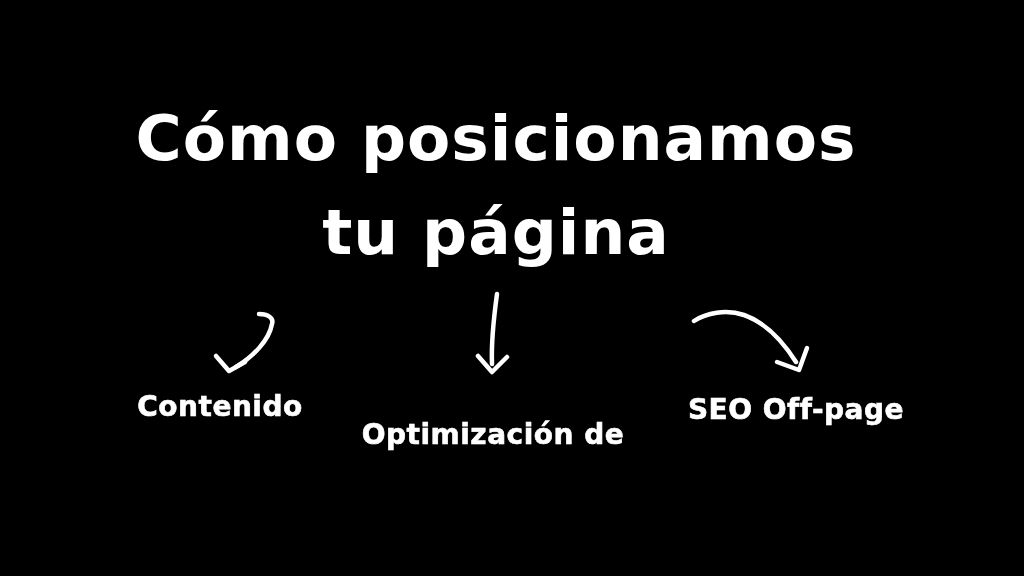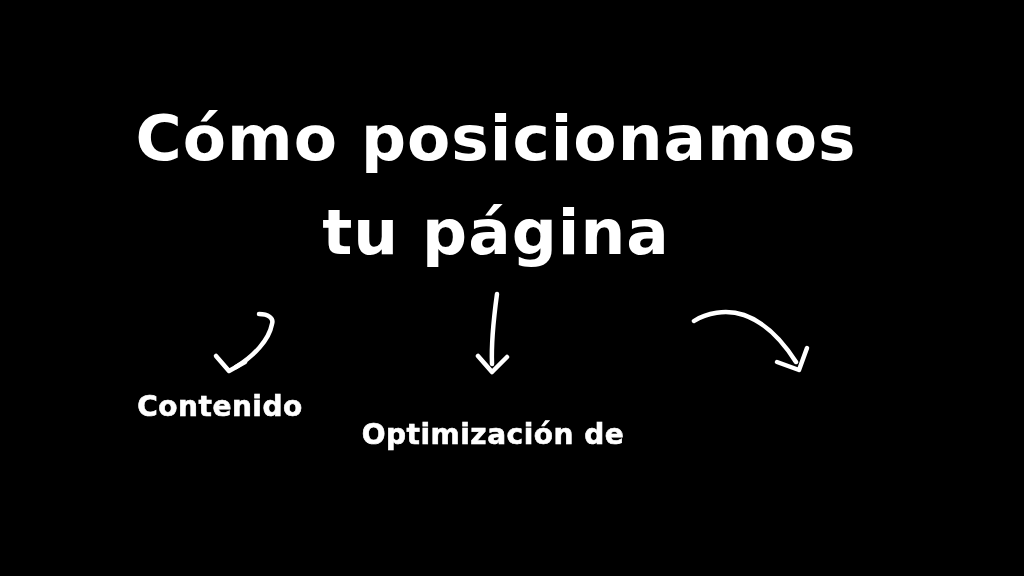--- a/index.html
+++ b/index.html
@@ -87,14 +87,17 @@
   </svg>
 
   <div class="branch-label label-left">
     <span>Contenido</span>
   </div>
 
   <div class="branch-label label-center">
     <span>Optimización de</span>
   </div>
 
+  <div class="branch-label label-right">
+    <span>SEO Off-page</span>
+  </div>
 
 </div>
 
 </body></html>

